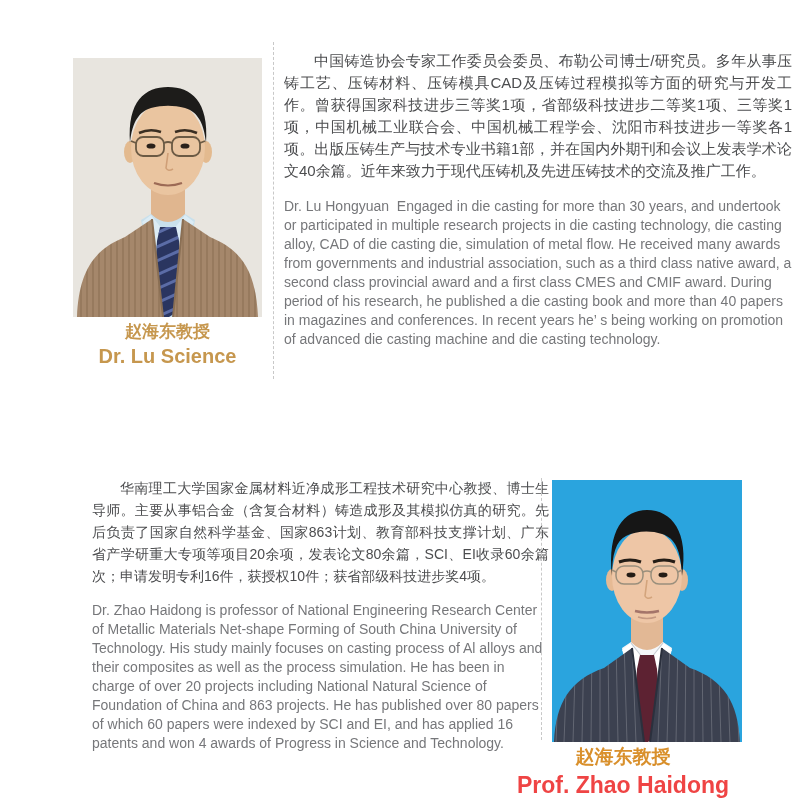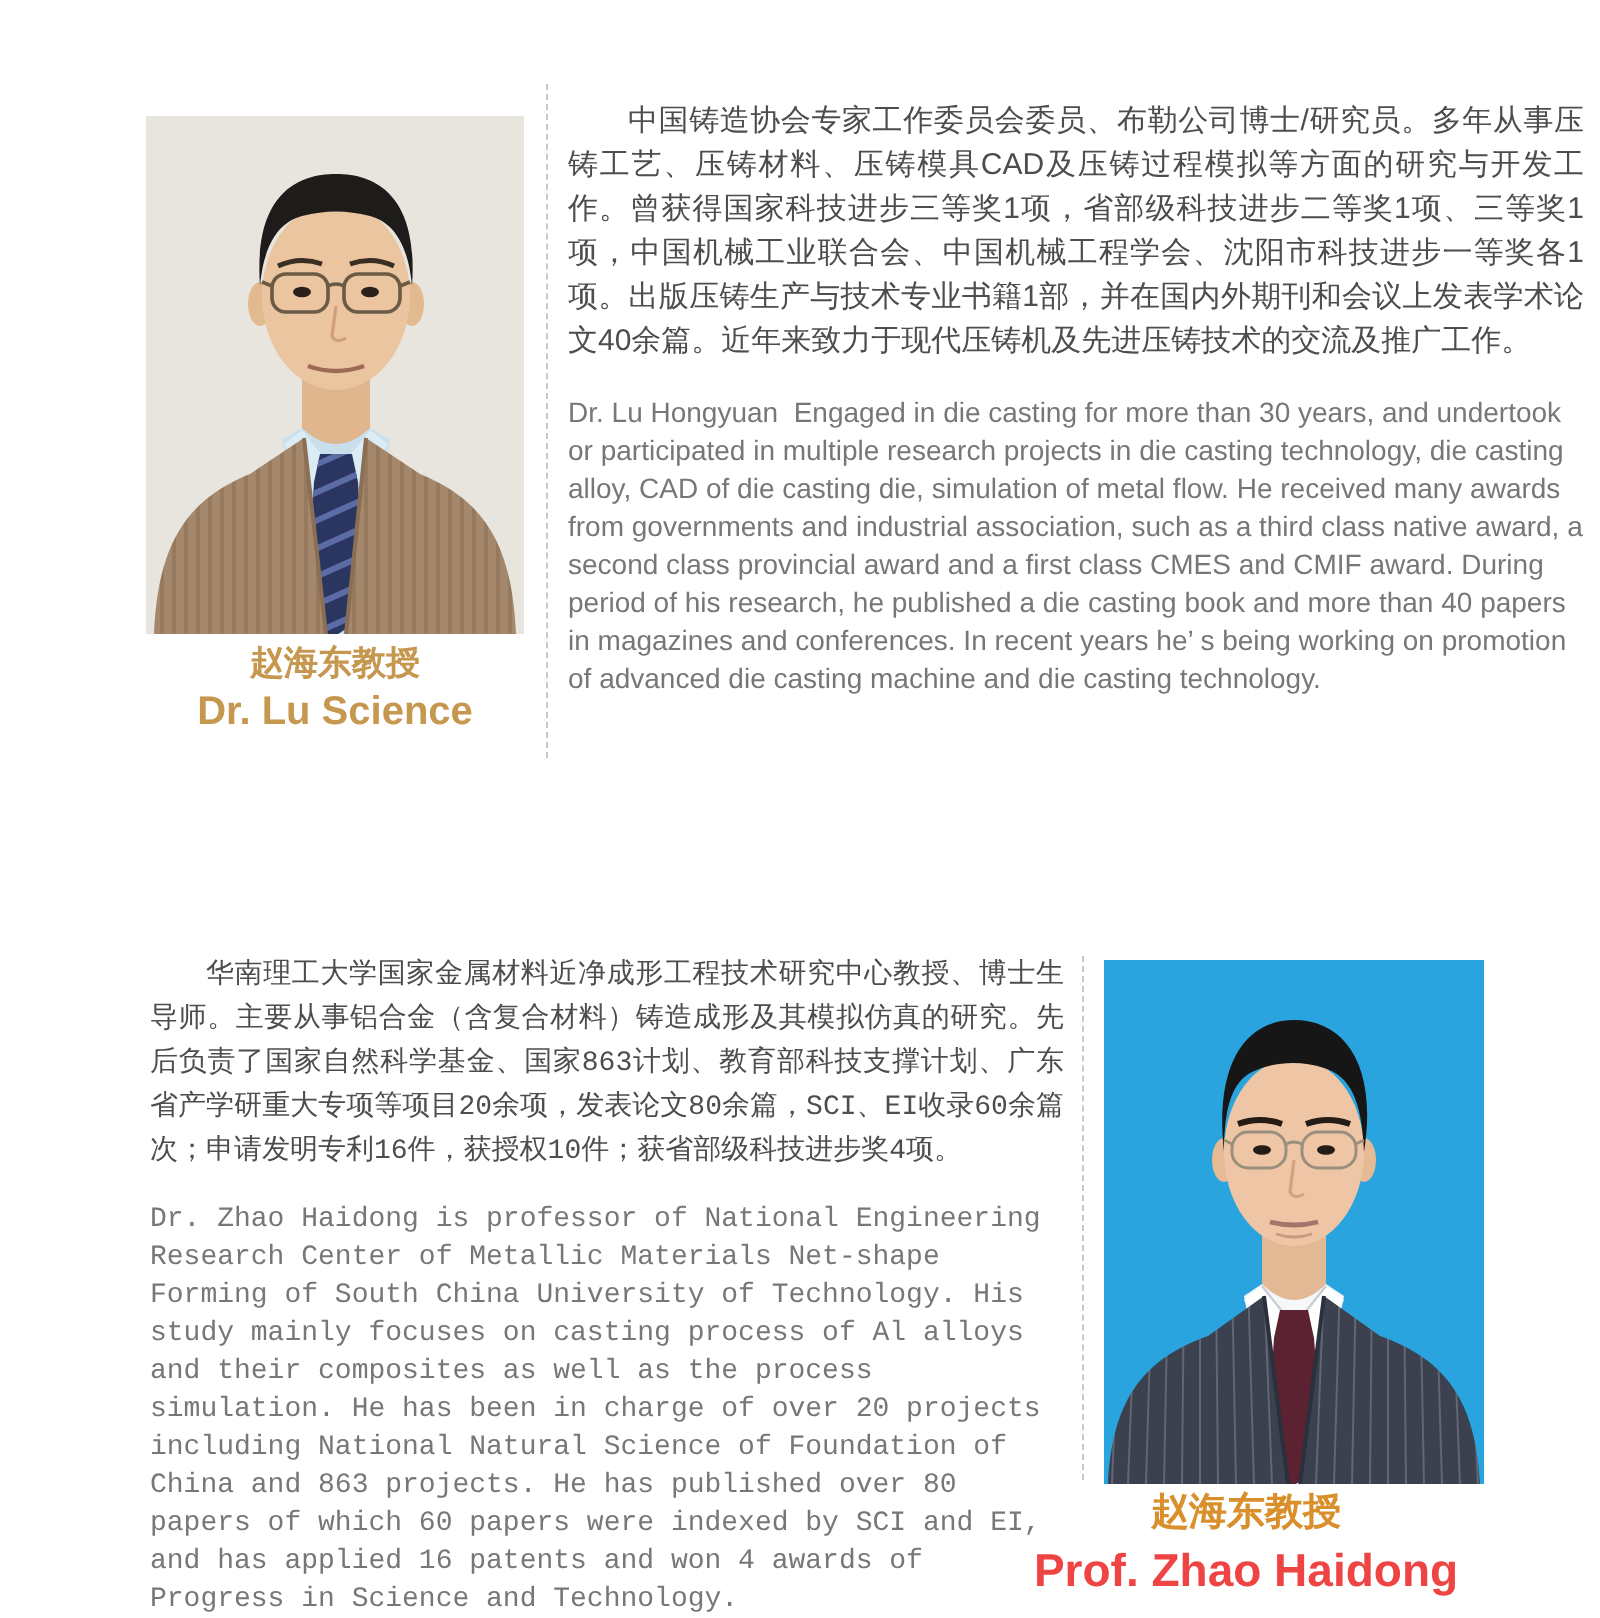--- a/index.html
+++ b/index.html
@@ -132,21 +132,21 @@
     <div class="name-en-lu" style="color: rgb(198, 151, 78);">Dr. Lu Science</div>
   </div>
 
   <div class="abs divider" style="left: 273px; top: 42px; height: 337px; border-left-color: rgb(200, 200, 200);"></div>
 
   <div class="abs" id="bio-lu" style="left:284px; top:50px; width:508px;">
     <p class="bio-zh" style="color: rgb(76, 77, 79);">中国铸造协会专家工作委员会委员、布勒公司博士/研究员。多年从事压铸工艺、压铸材料、压铸模具CAD及压铸过程模拟等方面的研究与开发工作。曾获得国家科技进步三等奖1项，省部级科技进步二等奖1项、三等奖1项，中国机械工业联合会、中国机械工程学会、沈阳市科技进步一等奖各1项。出版压铸生产与技术专业书籍1部，并在国内外期刊和会议上发表学术论文40余篇。近年来致力于现代压铸机及先进压铸技术的交流及推广工作。</p>
     <p class="bio-en" style="color: rgb(118, 119, 122);">Dr. Lu Hongyuan  Engaged in die casting for more than 30 years, and undertook or participated in multiple research projects in die casting technology, die casting alloy, CAD of die casting die, simulation of metal flow. He received many awards from governments and industrial association, such as a third class native award, a second class provincial award and a first class CMES and CMIF award. During period of his research, he published a die casting book and more than 40 papers in magazines and conferences. In recent years he’ s being working on promotion of advanced die casting machine and die casting technology.</p>
   </div>
 
-  <div class="abs" id="bio-zhao" style="left:75px; top:477px; width:457px;font-family:Liberation Mono, monospace;">
+  <div class="abs" id="bio-zhao" style="left:92px; top:477px; width:457px;">
     <p class="bio-zh" style="color: rgb(76, 77, 79);">华南理工大学国家金属材料近净成形工程技术研究中心教授、博士生导师。主要从事铝合金（含复合材料）铸造成形及其模拟仿真的研究。先后负责了国家自然科学基金、国家863计划、教育部科技支撑计划、广东省产学研重大专项等项目20余项，发表论文80余篇，SCI、EI收录60余篇次；申请发明专利16件，获授权10件；获省部级科技进步奖4项。</p>
     <p class="bio-en" style="color: rgb(118, 119, 122);">Dr. Zhao Haidong is professor of National Engineering Research Center of Metallic Materials Net-shape Forming of South China University of Technology. His study mainly focuses on casting process of Al alloys and their composites as well as the process simulation. He has been in charge of over 20 projects including National Natural Science of Foundation of China and 863 projects. He has published over 80 papers of which 60 papers were indexed by SCI and EI, and has applied 16 patents and won 4 awards of Progress in Science and Technology.</p>
   </div>
 
   <div class="abs divider" style="left: 541px; top: 478px; height: 262px; border-left-color: rgb(200, 200, 200);"></div>
 
   <div class="abs photo" style="left:552px; top:480px;">
     <svg width="190" height="262" viewBox="0 0 190 262">
       <defs>
         <clipPath id="zhao-suit-clip">

